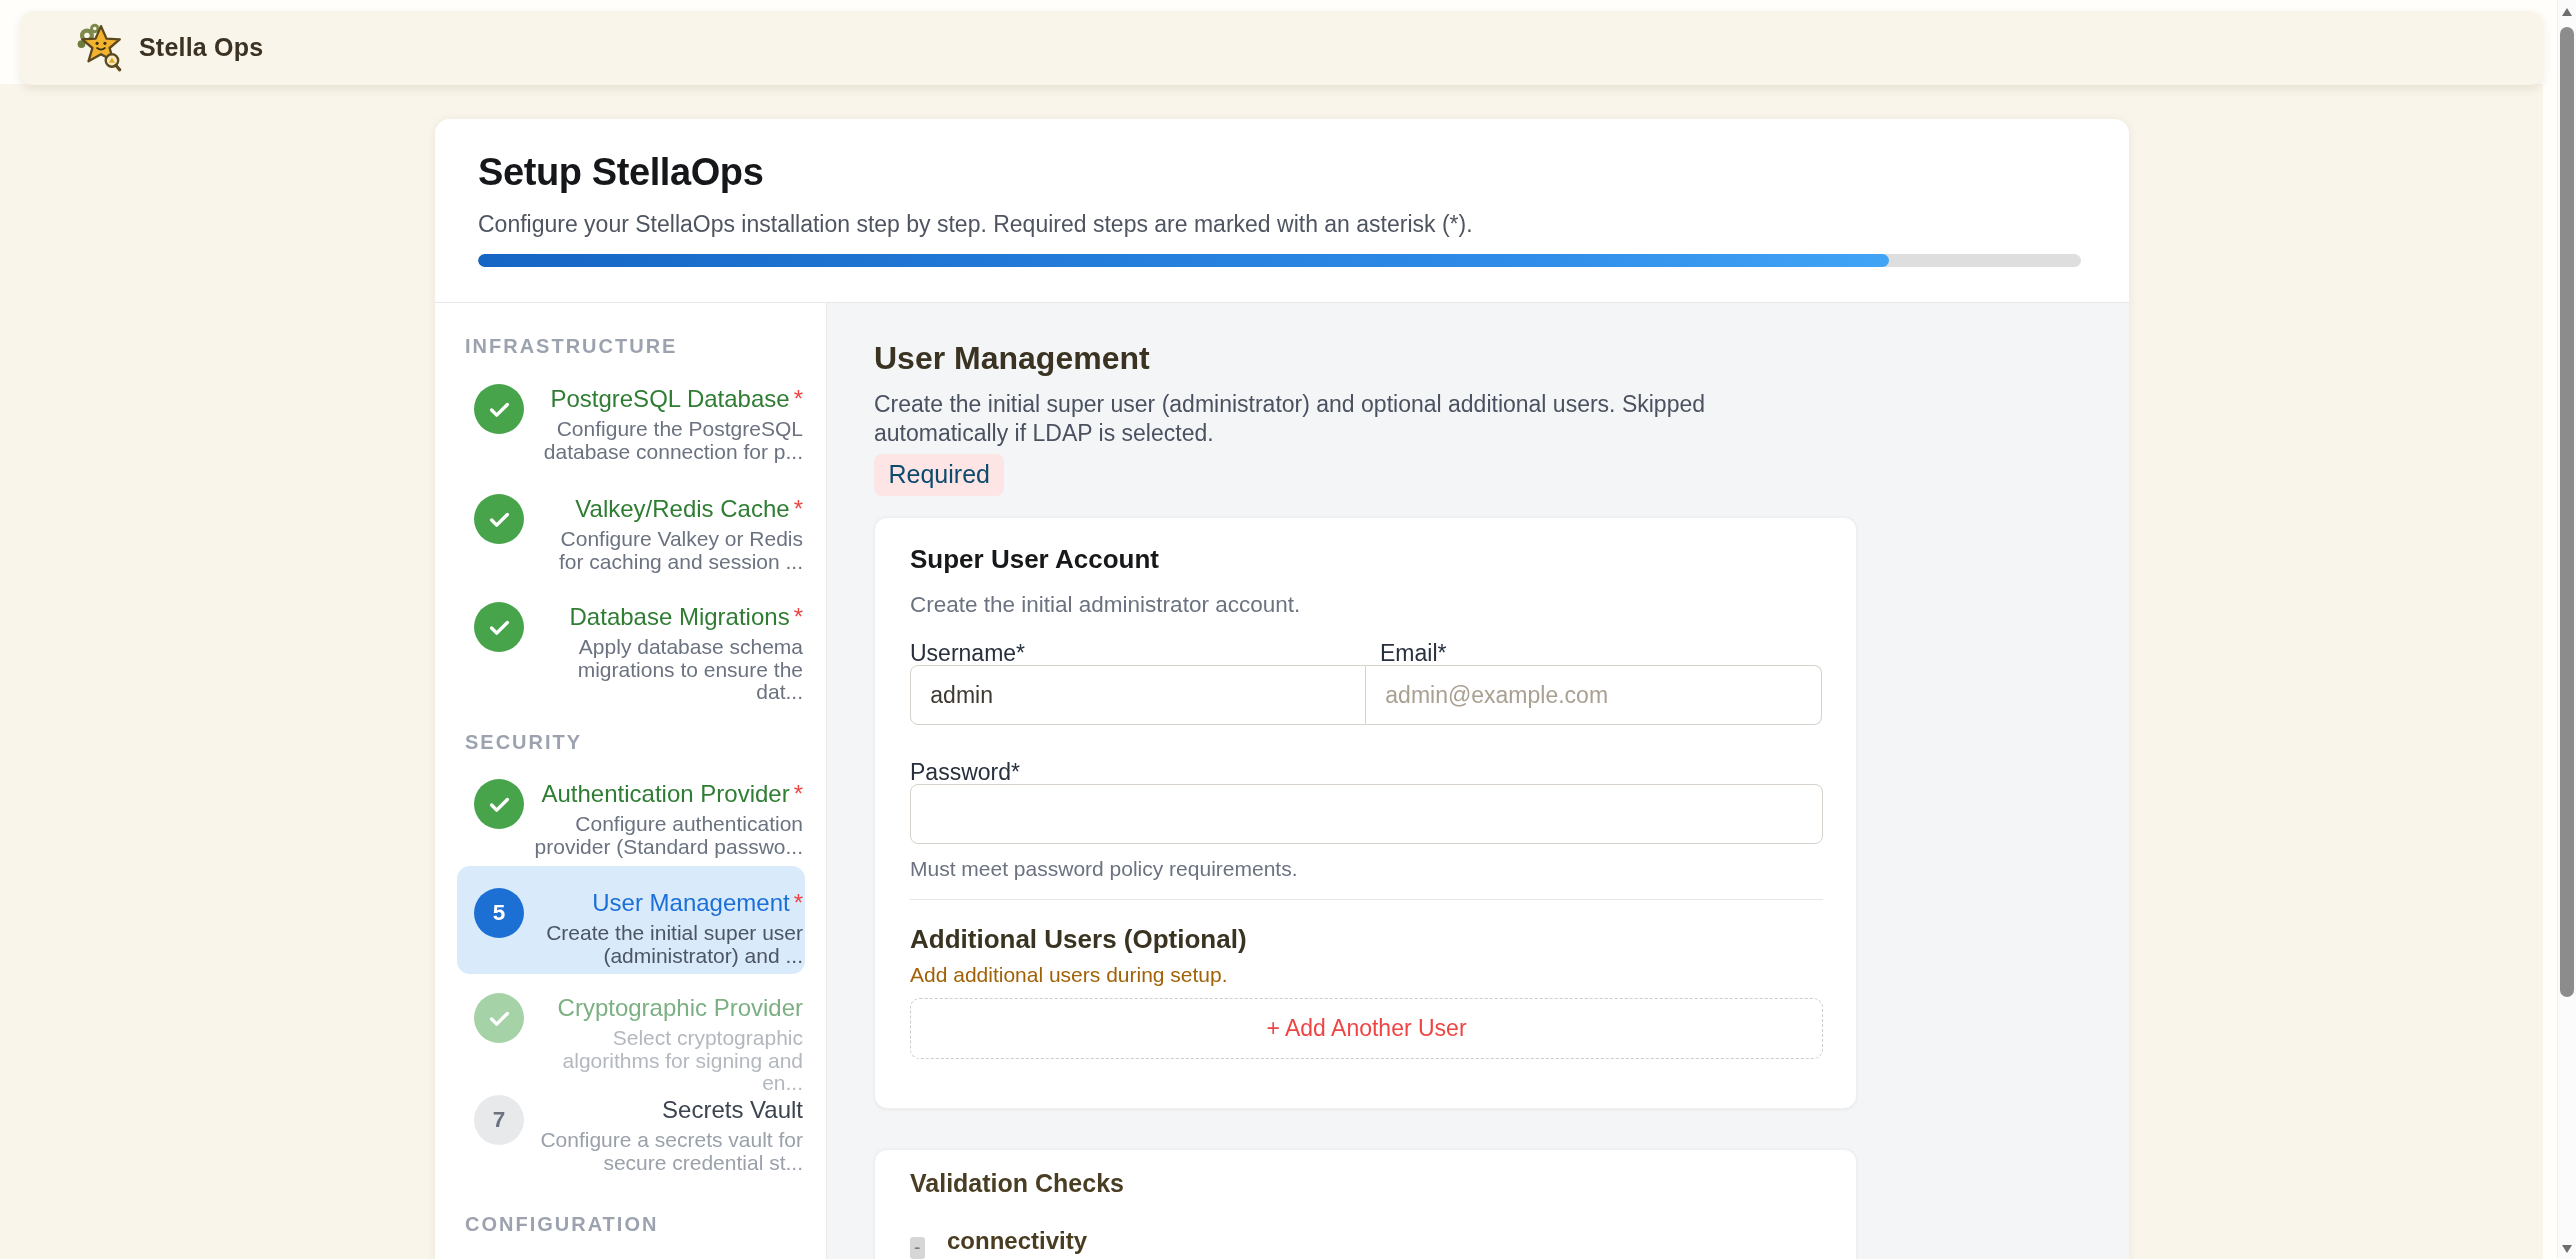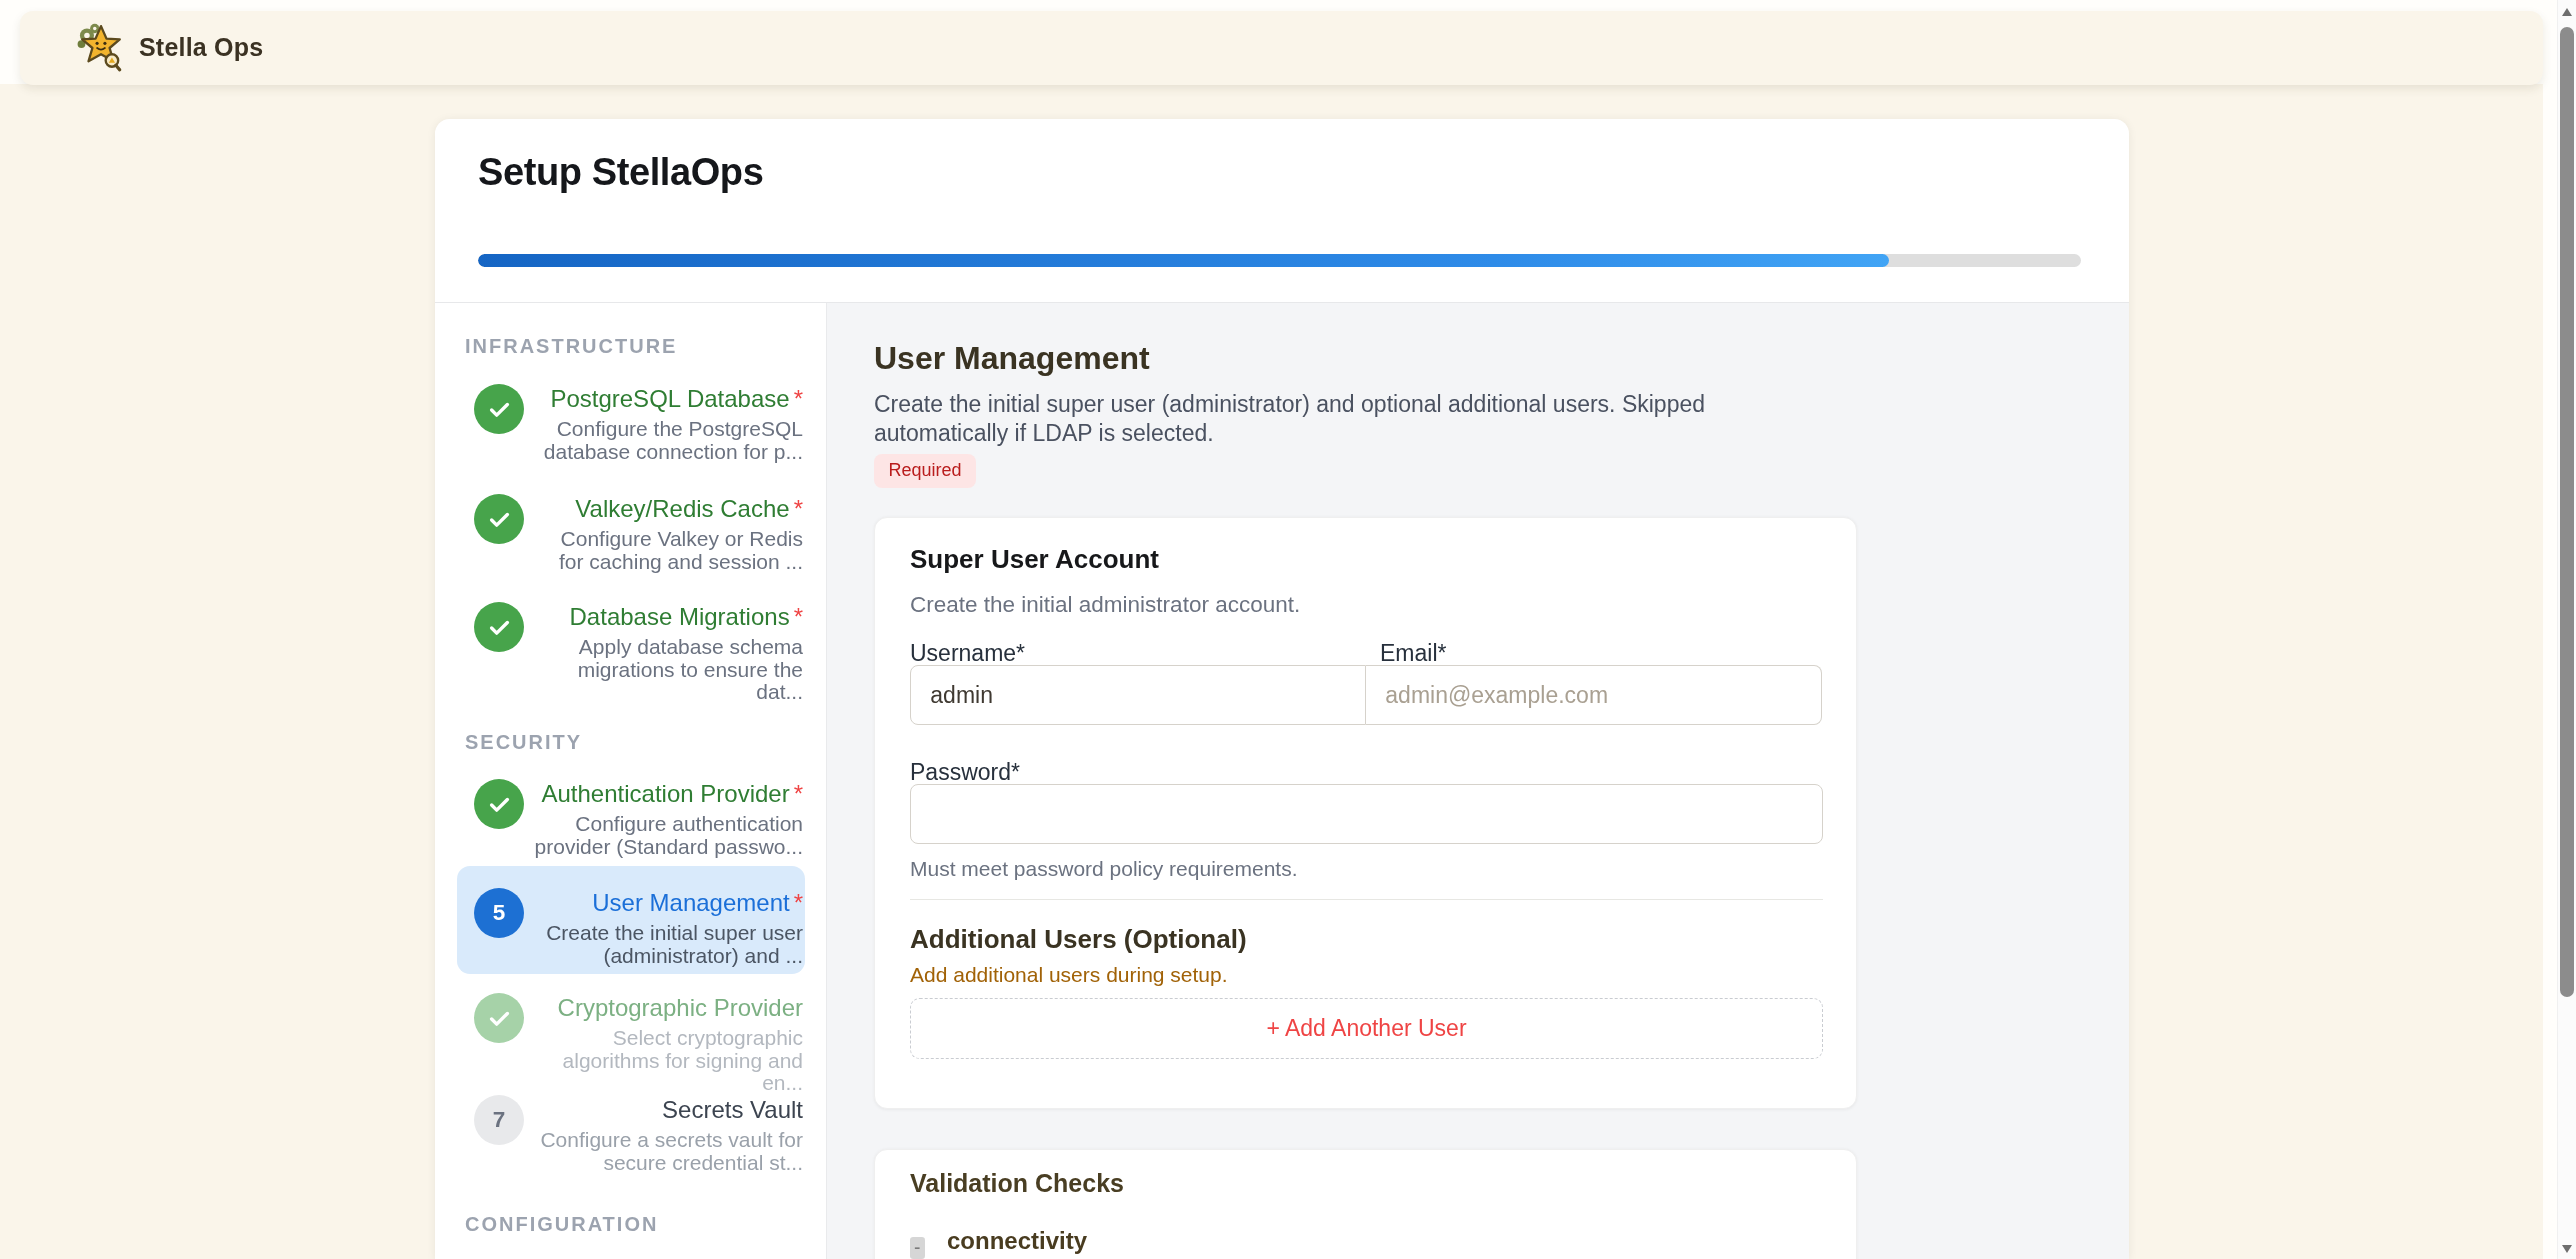--- a/index.html
+++ b/index.html
@@ -49,22 +49,22 @@
   .t-blue { color:#1b6fd8; }
   .t-slate { color:#3c4450; }
   .step-desc { font-size:21px; line-height:22.5px; color:#6b7280; margin-top:4px; }
   .d-muted { color:#b3b8bf; }
   #active-bg { position:absolute; left:22px; top:563px; width:348px; height:108px; background:#d9eafb; border-radius:13px; }
 
   
   #main-pane { position:relative; flex:1; background:#f4f5f7; }
   #pane-heading { position:absolute; left:47px; top:37px; font-size:32px; font-weight:700; color:#3a3322; }
   #pane-desc { position:absolute; left:47px; top:87px; width:901px; font-size:23px; line-height:29px; color:#4a5160; }
-  #required-badge { position:absolute; left:47px; top:151px; padding:6.4px 14.5px; background:#fde5e5; color:#b91c1c;
-                    border-radius:8px; font-size:18px; font-weight:500; }
+  #required-badge { position:absolute; left:47px; top:151px; padding:6.4px 14.5px; background:#fde5e5; color:#0c4a6e;
+                    border-radius:8px; font-size:25px; font-weight:500; }
 
   .white-card { position:absolute; left:47px; width:983px; background:#ffffff; border:0.8px solid #efefef;
                 border-radius:13px; box-shadow:0 0.8px 3.2px rgba(0,0,0,.05); }
   #card-super { top:214px; height:592px; }
   #card-validation { top:846px; height:193px; }
 
   #su-title { position:absolute; left:35px; top:26px; font-size:26px; font-weight:700; color:#17181a; }
   #su-sub { position:absolute; left:35px; top:74px; font-size:22.5px; color:#6b7280; }
   .fld-label { position:absolute; top:122px; font-size:23px; font-weight:500; color:#27303c; }
   #lbl-username { left:35px; }
@@ -120,20 +120,21 @@
       <circle cx="46" cy="48" r="8" fill="#f7e9c4" stroke="#5c4a1e" stroke-width="3"></circle>
       <path d="M46 44 l-4 7 h8 z" fill="#e3a81f"></path>
       <line x1="51" y1="54" x2="56" y2="60" stroke="#5c4a1e" stroke-width="4" stroke-linecap="round"></line>
     </svg>
     <div class="brand-name">Stella Ops</div>
   </div>
 
   <div id="main-card">
     <div id="card-header">
       <div id="wizard-title">Setup StellaOps</div>
+      <div id="wizard-subtitle">Configure your StellaOps installation step by step. Required steps are marked with an asterisk (*).</div>
       <div id="progress-track">
         <div id="progress-fill" style="width: 88%;"></div>
       </div>
     </div>
 
     <div id="card-body">
 
       <div id="sidebar">
         <div class="sec-label" style="top:32px;">INFRASTRUCTURE</div>
 

